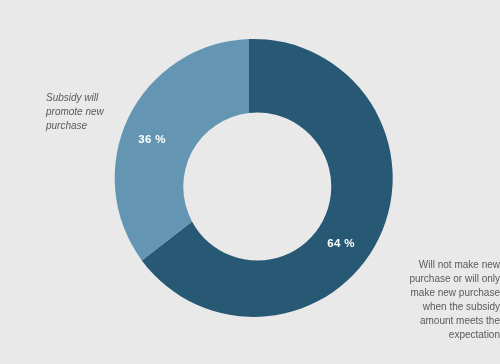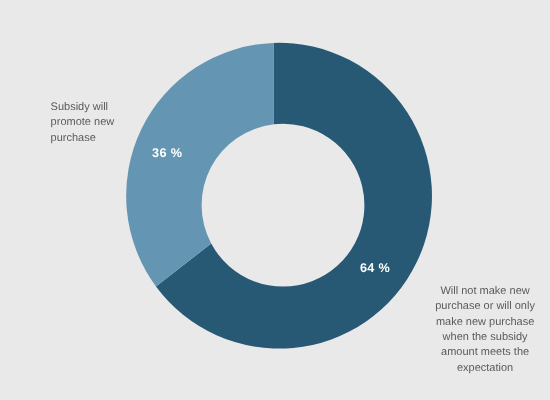--- a/index.html
+++ b/index.html
@@ -38,26 +38,27 @@
     font-family: "Liberation Sans", sans-serif;
     font-size: 10px;
     line-height: 14px;
     white-space: pre-line;
   }
   #callout-left {
     left: 46px;
     top: 91px;
     width: 100px;
     text-align: left;
+    font-style: italic;
   }
   #callout-right {
     left: 382px;
     top: 258px;
     width: 118px;
-    text-align: center;
+    text-align: right;
   }
 </style>
 </head>
 <body>
 
 <div id="chart-root">
 
   <svg id="donut-svg" width="500" height="364" viewBox="0 0 500 364">
 
     <rect x="0" y="0" width="500" height="364" fill="#e9e9e9"></rect>

